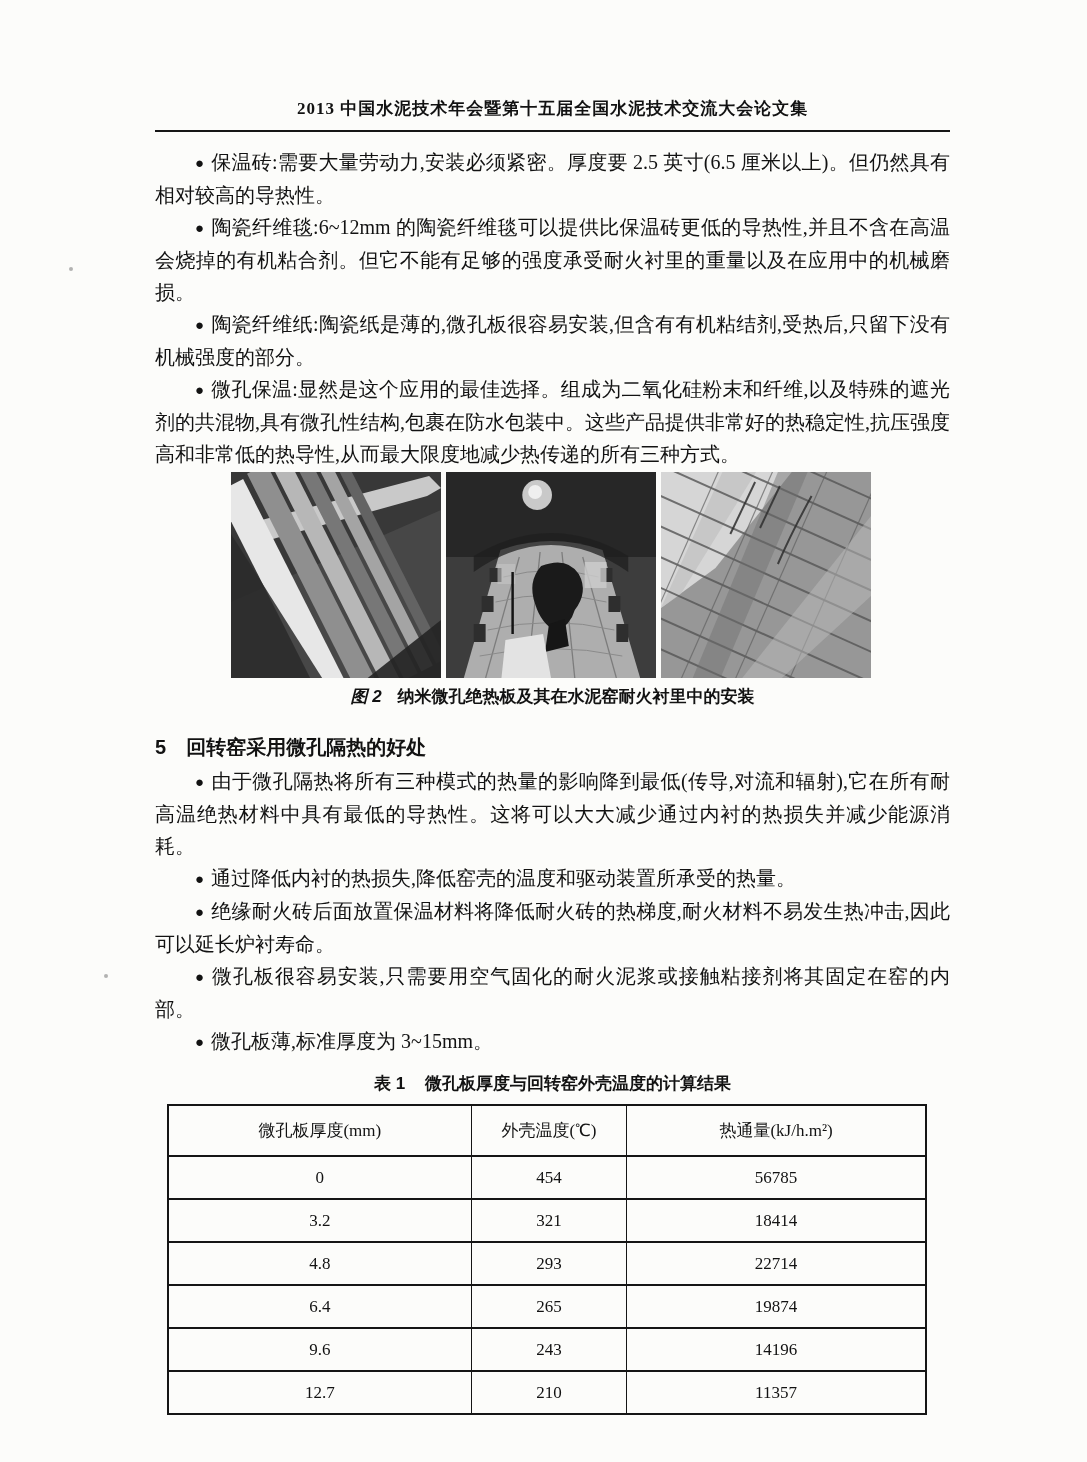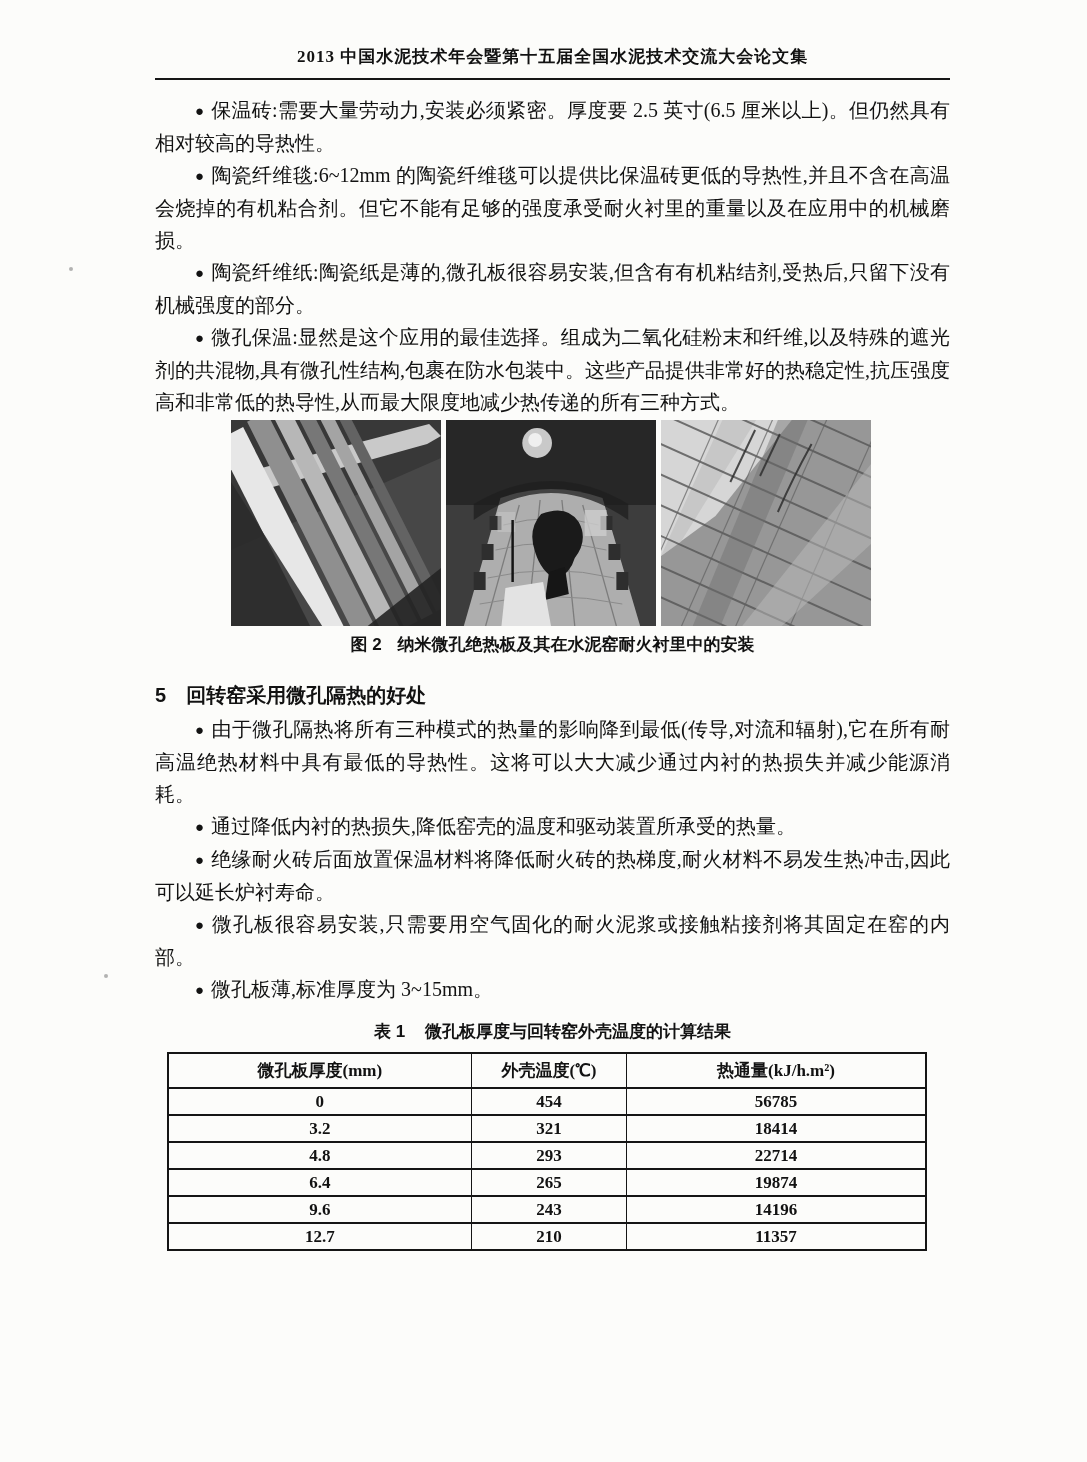--- a/index.html
+++ b/index.html
@@ -8,21 +8,21 @@
     position:relative;
     width:1087px; height:1462px;
     margin:0 auto;
     background:#fcfcfa;
     color:#121212;
     overflow:hidden;
   }
   .content { margin:0 137px 0 155px; }
 
   .doc-header {
-    padding-top:46px;
+    padding-top:98px;
     text-align:center;
     font:bold 17px/22px "Liberation Serif", serif;
     letter-spacing:1px;
   }
   .header-rule {
     border:none;
     border-bottom:2.5px solid #161616;
     margin:10px 0 0 0;
   }
 
@@ -41,21 +41,21 @@
     margin:2px 0 0 76px;
   }
   .photo { flex:1; overflow:hidden; background:#444; }
   .photo svg { display:block; width:100%; height:100%; }
 
   .figure-caption {
     margin-top:7px;
     text-align:center;
     font:bold 17px/24px "Liberation Sans", sans-serif;
   }
-  .caption-label { margin-right:16px; }
+  .caption-label { margin-right:16px;font-style:italic; }
 
   .section-heading {
     margin-top:24px;
     font:bold 20px/28px "Liberation Sans", sans-serif;
   }
   .section-number { margin-right:20px; }
 
   .table-title {
     margin-top:14px;
     text-align:center;
@@ -68,22 +68,22 @@
     width:760px;
     margin:8px 0 0 12px;
     font:17px "Liberation Serif", serif;
     text-align:center;
     border:2.5px solid #151515;
   }
   table.results th, table.results td {
     border:1.6px solid #151515;
     border-top-width:2.2px;
     border-bottom-width:2.2px;
-    padding:0;
-    font-weight:bold;
+    padding:8px;
+    font-weight:normal;
   }
   table.results th { height:33px; }
   table.results td { height:25px; }
   .col-thickness { width:40%; }
   .col-temp { width:20.5%; }
   .col-flux { width:39.5%; }
 
   .page-number {
     margin:32px 0 0 0;
     font:19px "Liberation Serif", serif;

